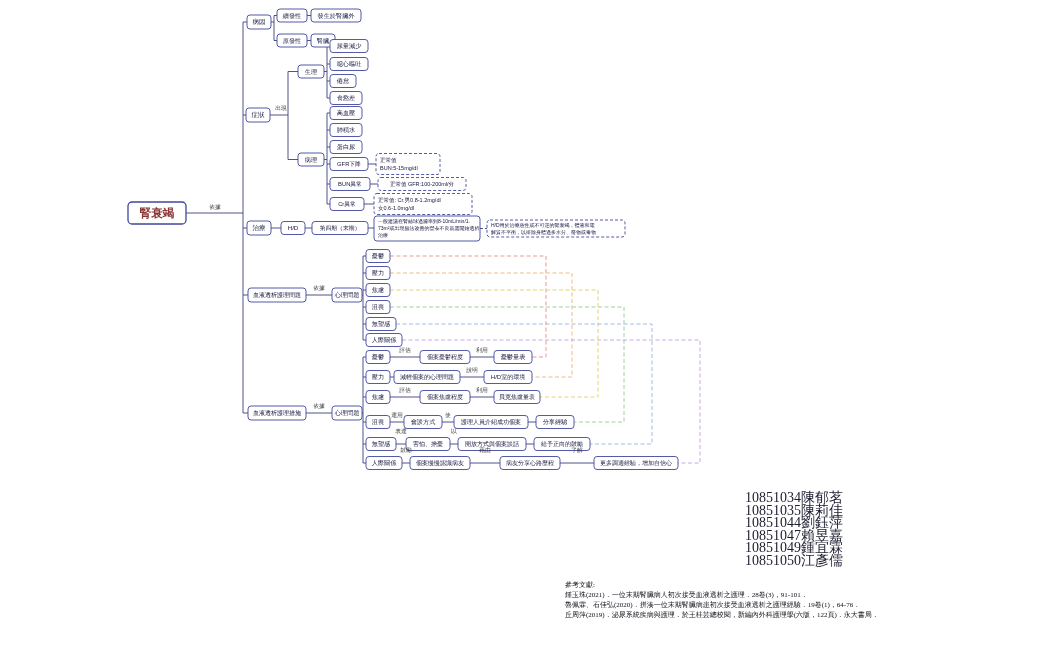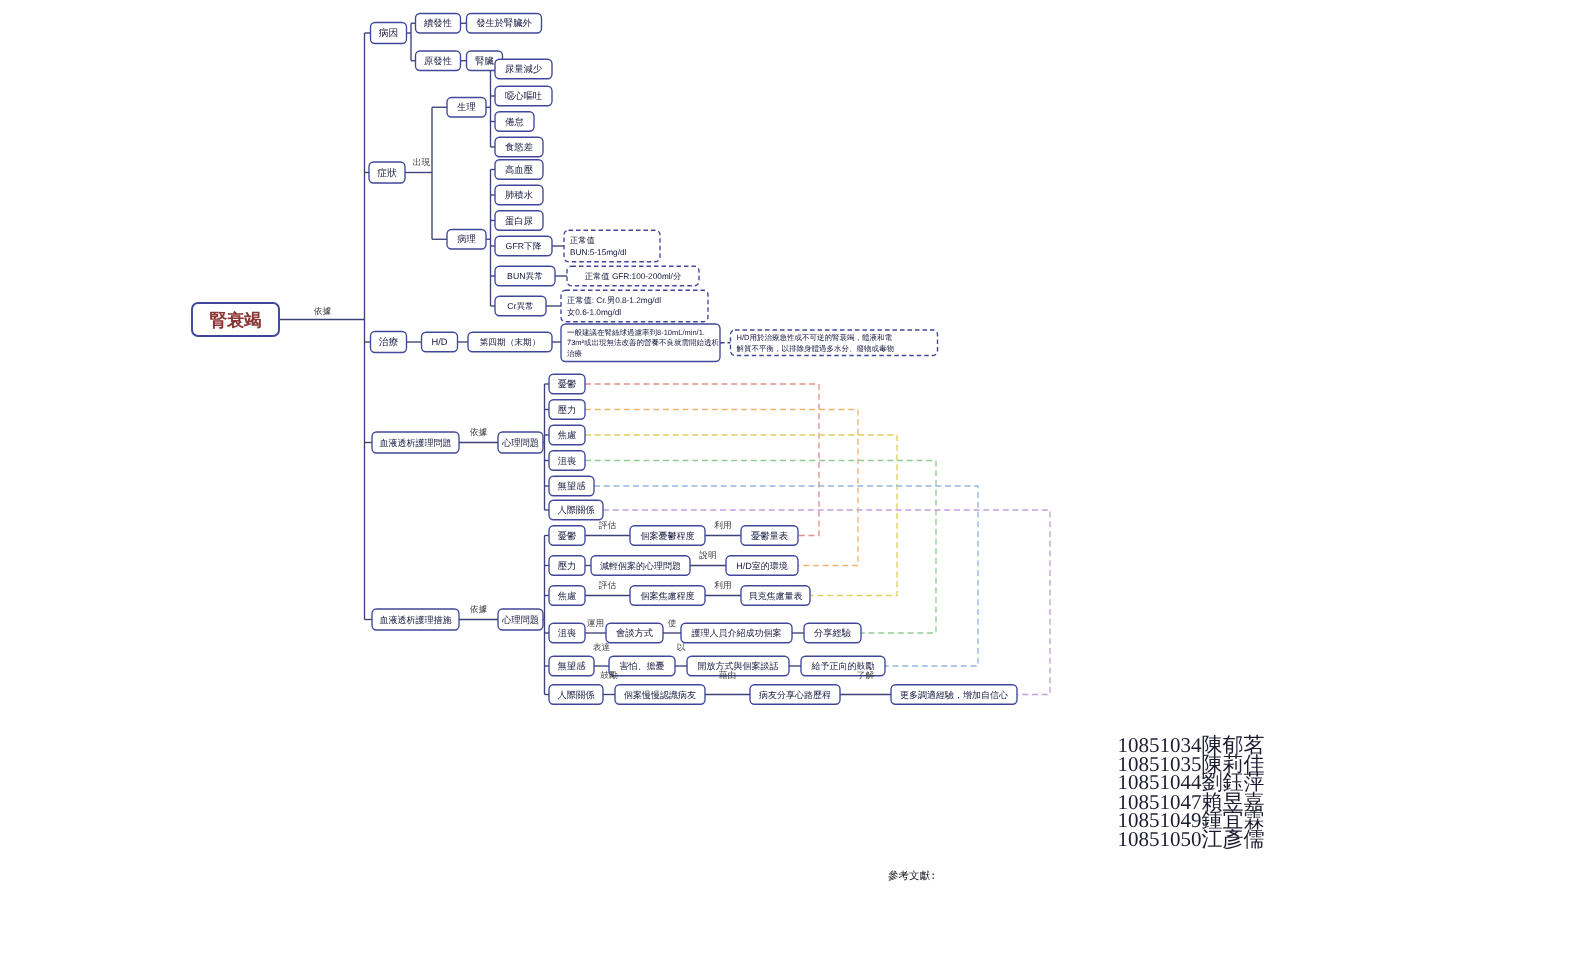--- a/index.html
+++ b/index.html
@@ -2,21 +2,21 @@
 <html><head>
 <meta charset="utf-8">
 <style>
   html,body{margin:0;padding:0;background:#ffffff;}
   .stage{position:relative;width:1050px;height:650px;background:#ffffff;overflow:hidden;
          font-family:"Liberation Sans",sans-serif;}
   .stage svg{position:absolute;left:0;top:0;}
   svg text{font-family:"Liberation Sans",sans-serif;}
   .credits{position:absolute;left:745px;top:492px;font-family:"Liberation Serif",serif;
            font-size:14px;line-height:12.5px;color:#1c1c30;white-space:nowrap;}
-  .refs{position:absolute;left:592px;top:580px;font-family:Liberation Mono, monospace;
+  .refs{position:absolute;left:565px;top:580px;font-family:Liberation Serif, serif;
         font-size:7px;line-height:10px;color:#101018;white-space:nowrap;}
 </style>
 </head>
 <body>
 
 <div class="stage">
   <svg width="1050" height="650" viewBox="0 0 1050 650">
       <polyline points="186,213 243,213" fill="none" stroke="#3c4178" stroke-width="0.9"></polyline>
       <polyline points="243,22 243,413" fill="none" stroke="#3c4178" stroke-width="0.9"></polyline>
       <polyline points="243,22 247,22" fill="none" stroke="#3c4178" stroke-width="0.9"></polyline>
@@ -353,14 +353,19 @@
       <div>10851034陳郁茗</div>
       <div>10851035陳莉佳</div>
       <div>10851044劉鈺萍</div>
       <div>10851047賴昱嘉</div>
       <div>10851049鍾宜霖</div>
       <div>10851050江彥儒</div>
     </div>
 
   <div class="refs">
     <div>參考文獻:</div>
+    <div>
+        <div>鍾玉珠(2021)．一位末期腎臟病人初次接受血液透析之護理．28卷(3)，91-101．</div>
+        <div>魯佩霖、石佳弘(2020)．拼湊一位末期腎臟病患初次接受血液透析之護理經驗．19卷(1)，64-76．</div>
+        <div>丘周萍(2019)．泌尿系統疾病與護理．於王桂芸總校閱，新編內外科護理學(六版，122頁)．永大書局．</div>
+      </div>
   </div>
 </div>
 
 </body></html>

